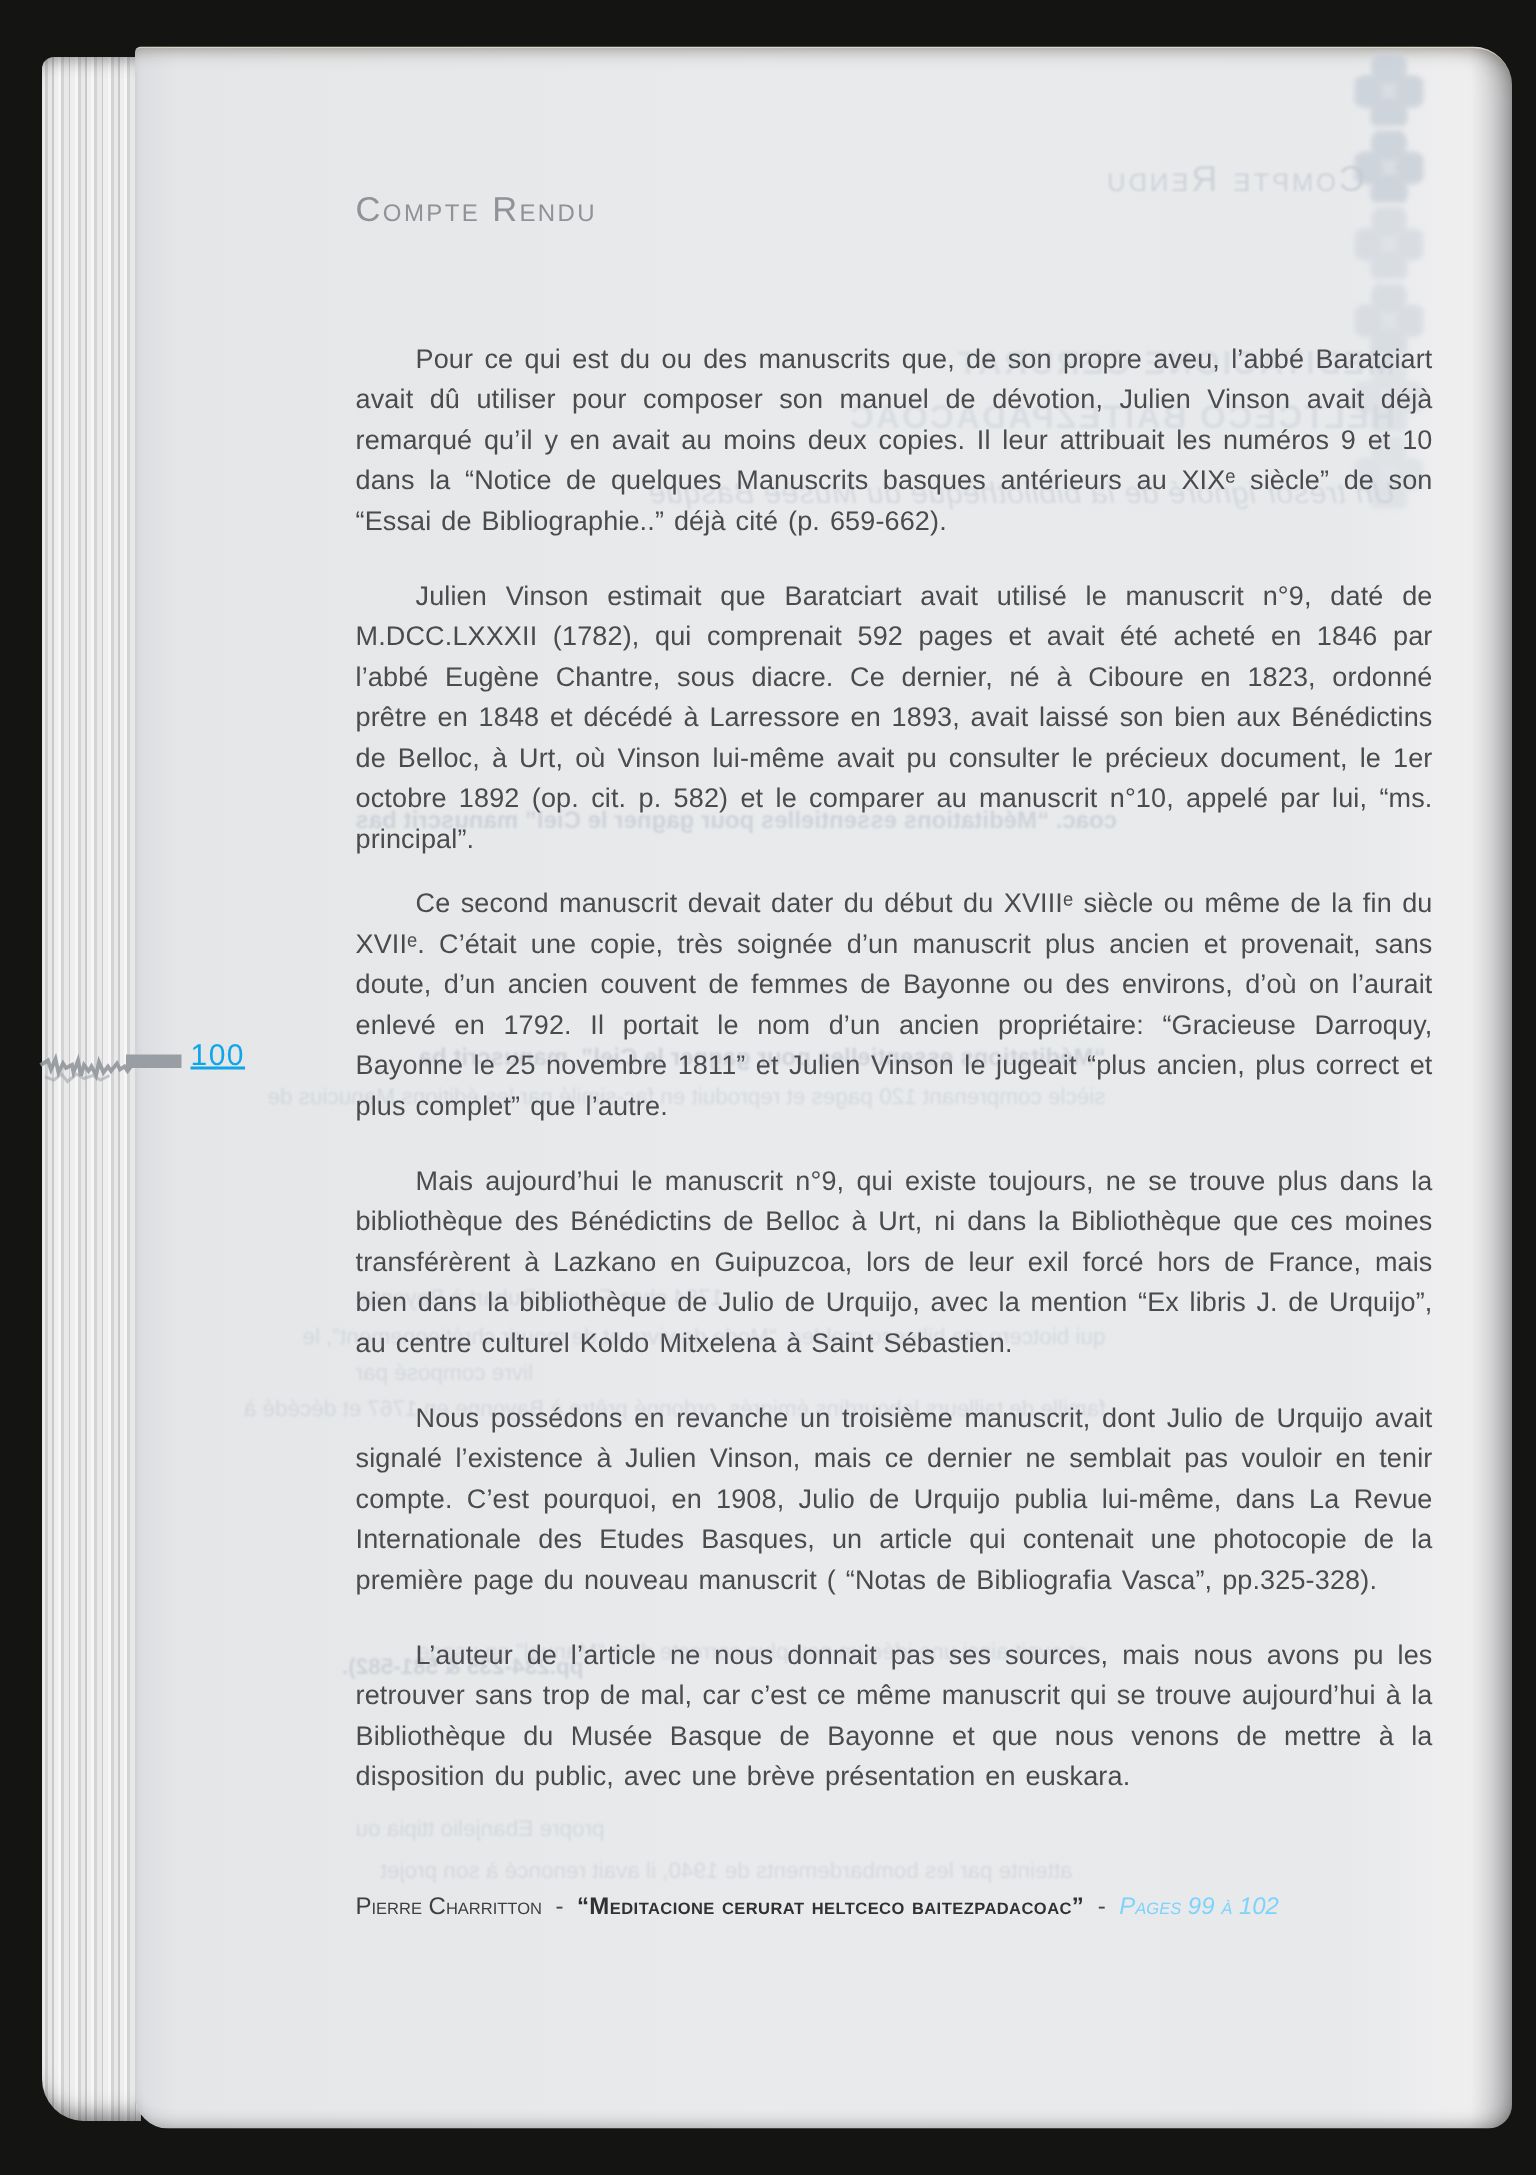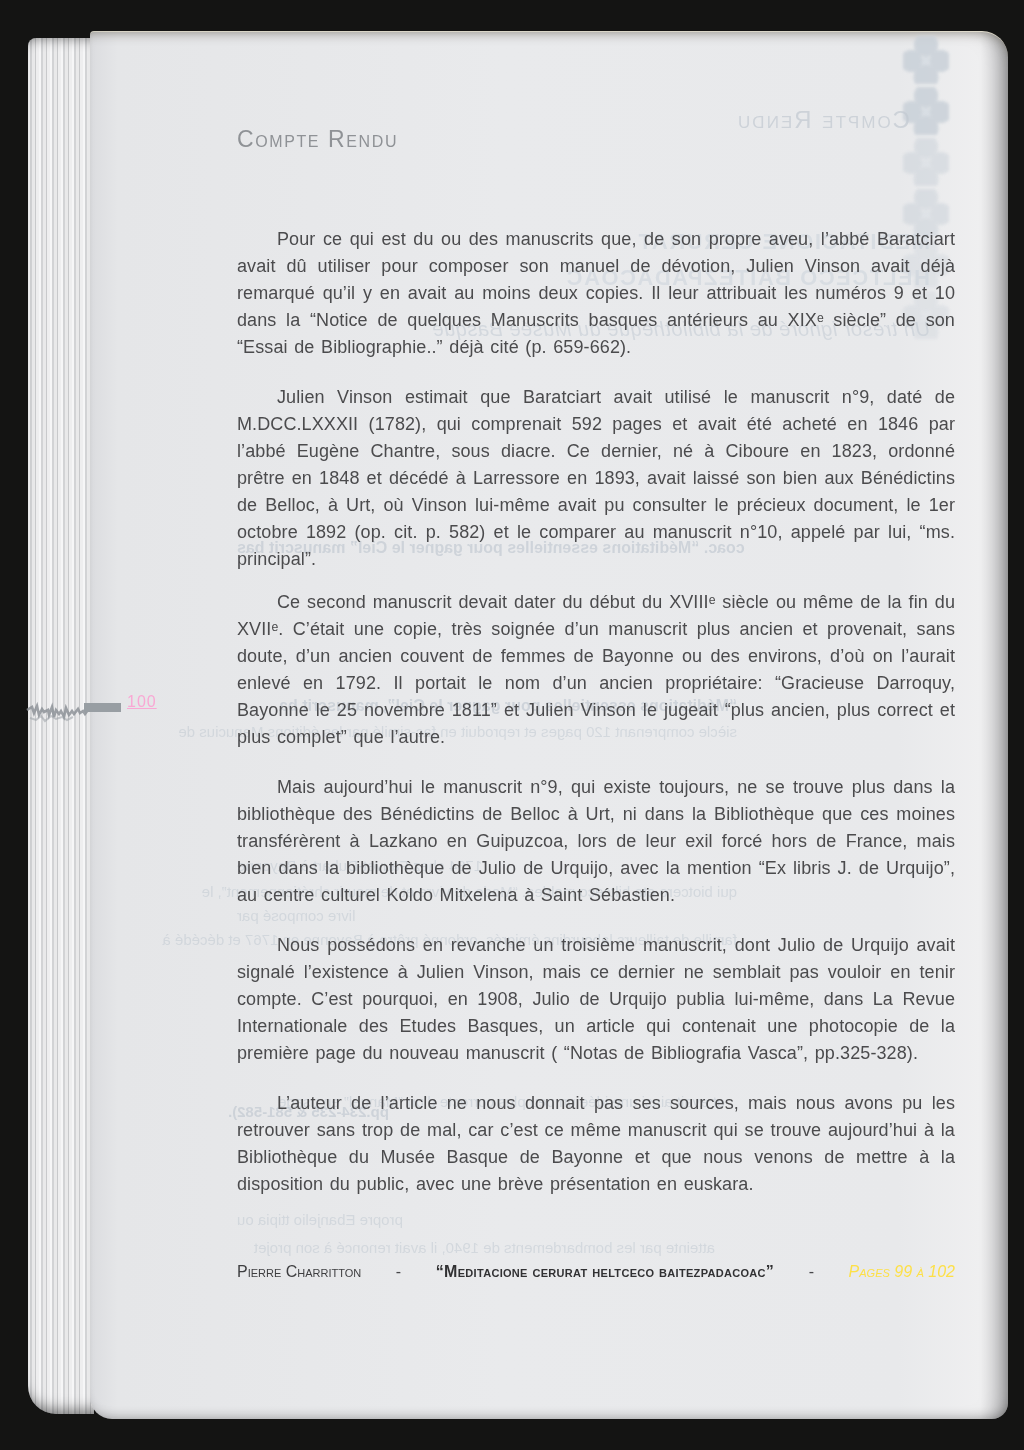--- a/index.html
+++ b/index.html
@@ -77,29 +77,29 @@
   .article p{
     margin:16px 0 23px 0;
     font-size:18px;line-height:27px;
     text-align:justify;text-indent:40px;
     color:#4b4b4d;word-spacing:1.5px;letter-spacing:.1px;
   }
   .article p.flush{margin-bottom:0;}
   
   .tab-marks{position:absolute;left:26px;top:697px;}
   .pagenum-bar{position:absolute;left:84px;top:703px;width:37px;height:9px;background:#989ea3;}
-  .pagenum{position:absolute;left:127px;top:693px;font-size:16px;color:#f9a8d4;letter-spacing:1px;text-decoration:underline;}
+  .pagenum{position:absolute;left:127px;top:693px;font-size:20px;color:#0ea5e9;letter-spacing:1px;text-decoration:underline;}
   
   .footer{
     position:absolute;left:237px;top:1263px;width:718px;
-    display:flex;justify-content:space-between;align-items:baseline;gap:9px;
+    display:flex;justify-content:flex-start;align-items:baseline;gap:9px;
     font-variant:small-caps;font-size:16px;color:#3e3e40;white-space:nowrap;
   }
   .footer .f-title{font-weight:bold;color:#313133;letter-spacing:.3px;}
-  .footer .f-pages{font-style:italic;color:#fde047;}
+  .footer .f-pages{font-style:italic;color:#7dd3fc;}
   .footer .f-sep{color:#47474a;}
 </style>
 </head>
 <body>
 
 <div class="scene">
 
   <div class="page-edges"></div>
 
   <div class="page"></div>

